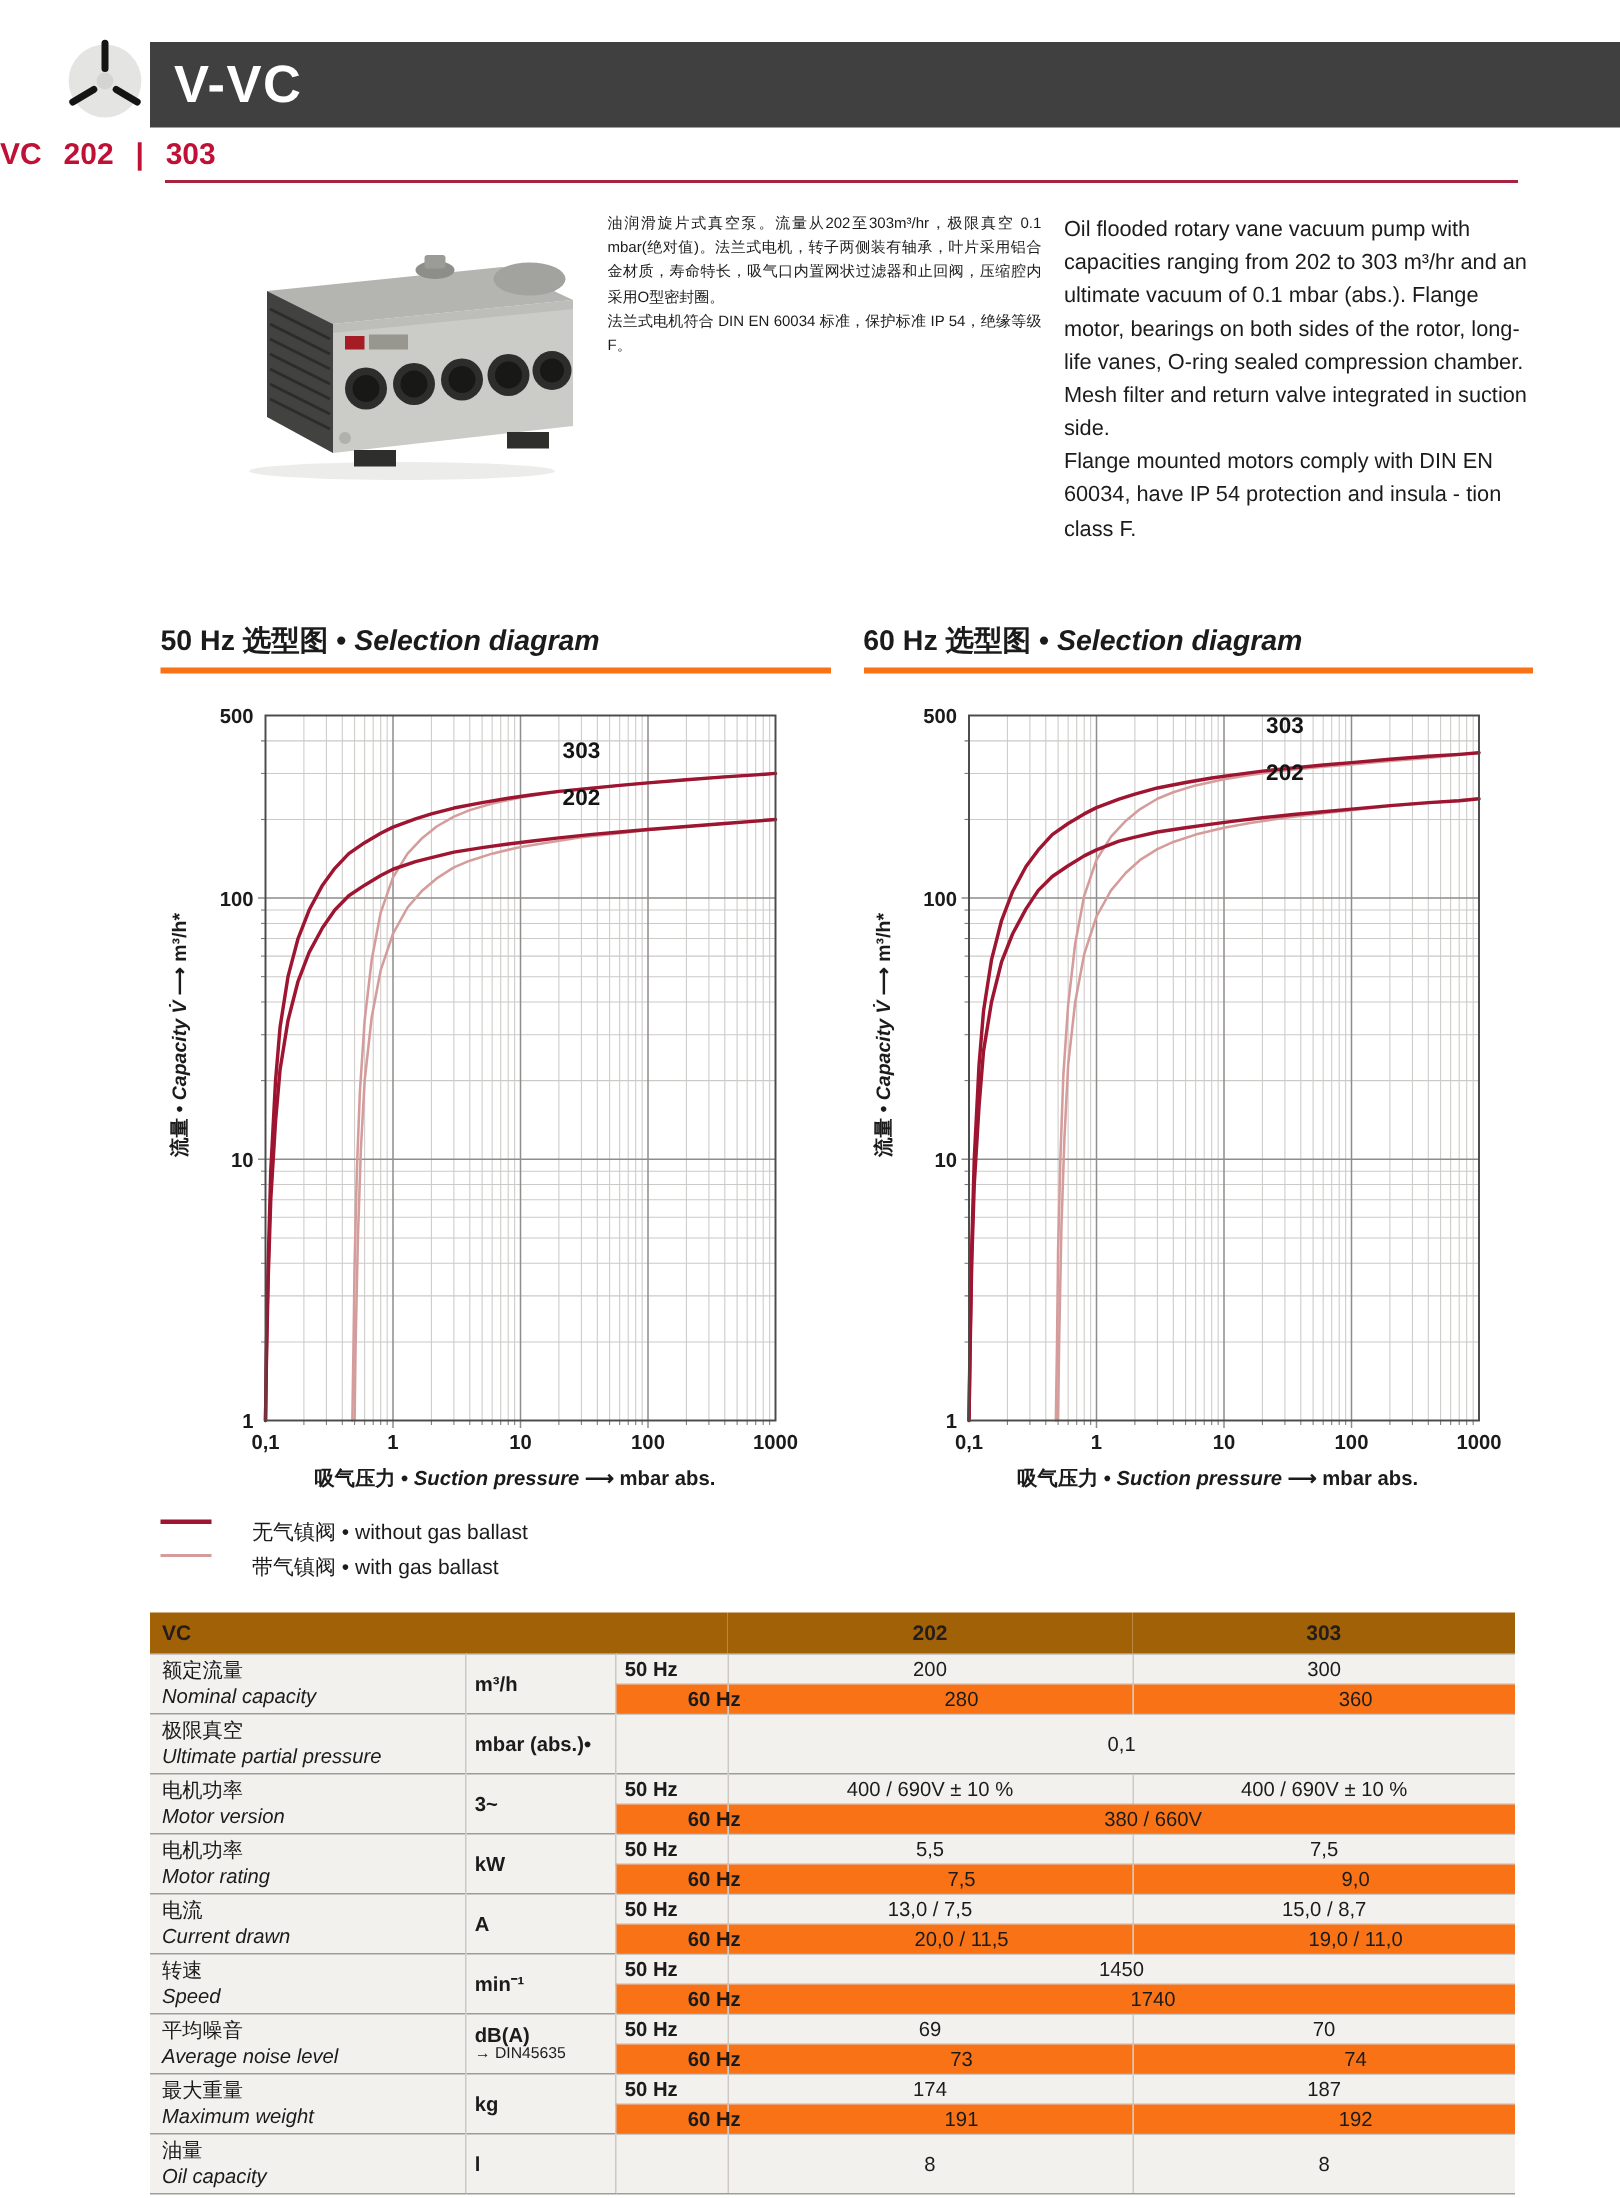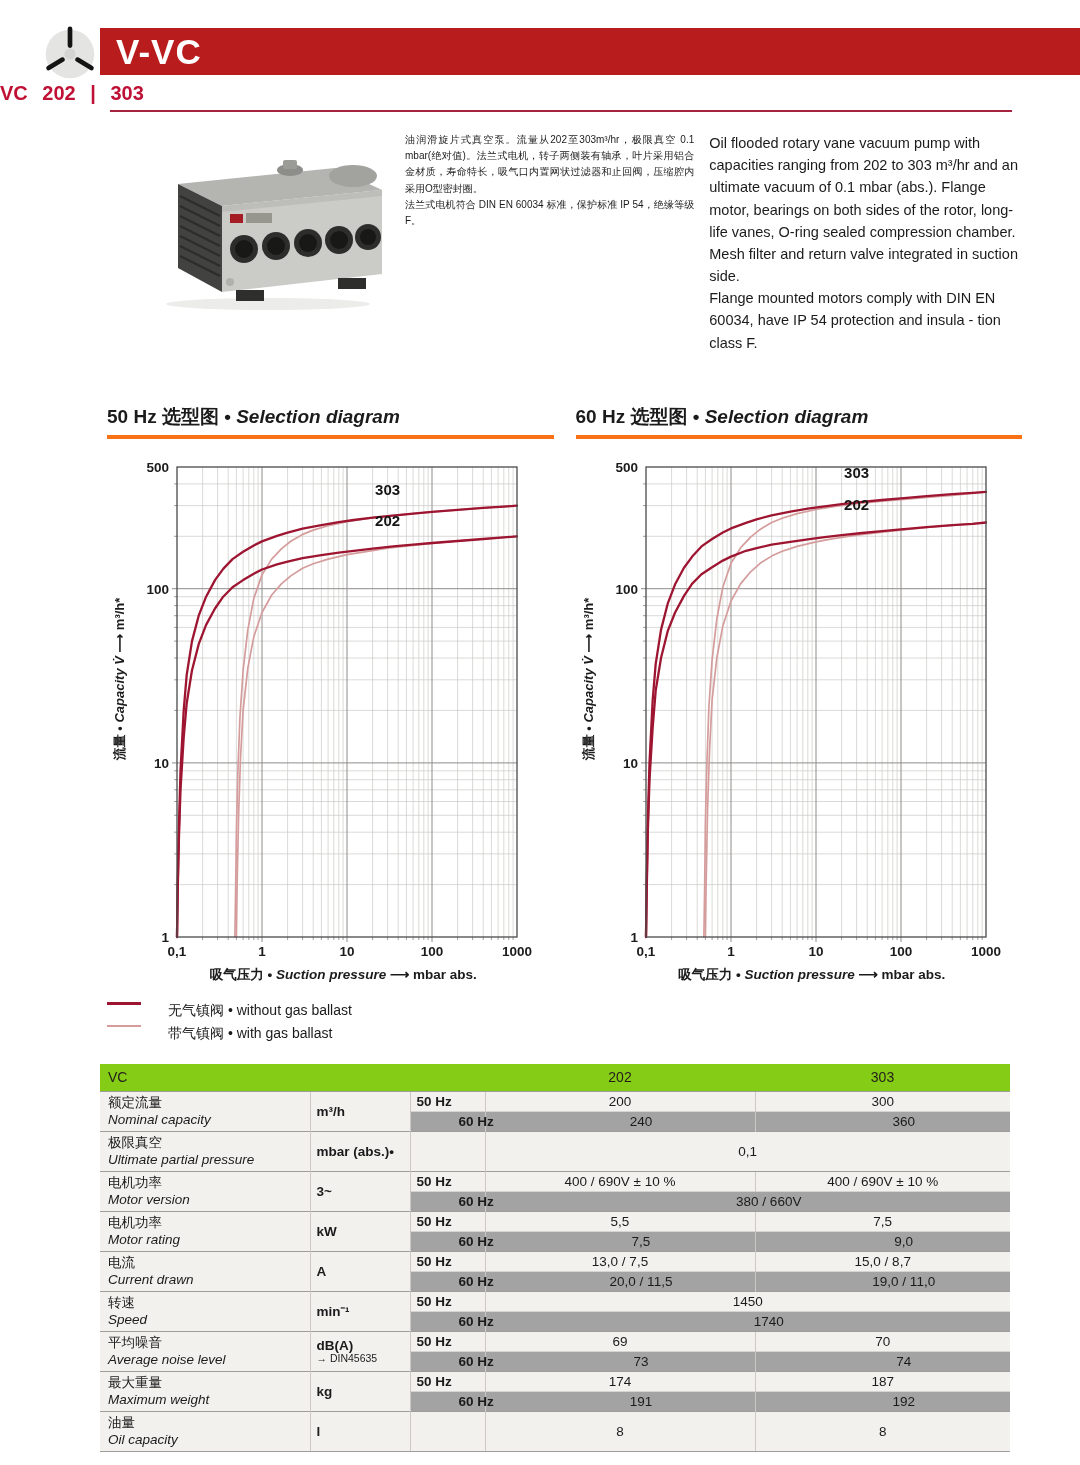--- a/index.html
+++ b/index.html
@@ -4,21 +4,21 @@
 <style>
   html,body{margin:0;padding:0;}
   body{
     width:1080px;height:1465px;background:#ffffff;overflow:hidden;position:relative;
     font-family:"Liberation Sans",sans-serif;color:#1b1b1b;
     -webkit-font-smoothing:antialiased;
   }
   
   .hdr{position:relative;padding-top:28px;}
   .logo{position:absolute;left:42px;top:26px;width:56px;height:56px;}
-  .banner{margin-left:100px;height:47px;background:#b91c1c;display:flex;align-items:center;}
+  .banner{margin-left:100px;height:57px;background:#404040;display:flex;align-items:center;}
   .banner-title{color:#fff;font-size:35px;font-weight:bold;padding-left:16px;letter-spacing:1px;}
   .sub{margin-top:7px;color:#bf1135;font-size:20px;font-weight:bold;word-spacing:9px;}
   .subrule{margin-left:110px;width:902px;border-top:2px solid #a8233f;margin-top:5px;height:0;}
   
   .intro{display:flex;margin:20px 58px 0 140px;gap:15px;}
   .photo-box{width:250px;flex:0 0 auto;}
   .intro-zh{width:296px;font-size:10px;line-height:1.62;text-align:justify;}
   .intro-en{width:320px;font-size:14.5px;line-height:1.53;}
   .intro p{margin:0;}
   
@@ -37,26 +37,26 @@
   .leg-item{display:flex;align-items:flex-start;height:23px;}
   .swatch{width:34px;margin-right:27px;flex:0 0 auto;}
   .swatch-thick{height:3px;}
   .swatch-thin{height:2px;}
   .leg-text{font-size:14px;}
   
   .spec-wrap{margin:16px 70px 0 100px;}
   table.spec{border-collapse:collapse;width:910px;table-layout:fixed;font-size:13.5px;}
   .spec col.c-lbl{width:210px}.spec col.c-unit{width:100px}.spec col.c-frq{width:75px}
   .spec col.c-202{width:270px}.spec col.c-303{width:255px}
-  .spec thead th{background:#84cc16;height:25px;font-weight:normal;font-size:14px;color:#241d1c;}
+  .spec thead th{background:#a16207;height:25px;font-weight:bold;font-size:14px;color:#241d1c;}
   .spec th.h-vc{text-align:left;padding-left:8px;}
   .spec th.h-col{text-align:center;}
   .spec tbody td{height:19px;padding:0 6px;vertical-align:middle;}
   .spec tr.r50 td{background:#f2f1ee;}
-  .spec tr.r60 td{background:#a3a3a3;padding-left:48px;}
+  .spec tr.r60 td{background:#f97316;padding-left:48px;}
   .spec tr.tall td{height:39px;background:#f2f1ee;}
   .spec tr.g-start td{border-top:1px solid #9f9d9a;}
   .spec tr:not(.g-start) td{border-top:1px solid #d7d5d2;}
   .spec tbody tr:last-child td{border-bottom:1px solid #9f9d9a;}
   .spec td.unit,.spec td.freq,.spec td.val{border-left:1px solid #ccc9c5;}
   .spec td.lbl{padding-left:8px;}
   .spec td.lbl .l-zh{line-height:17px;}
   .spec td.lbl .l-en{line-height:17px;font-style:italic;}
   .spec td.unit{font-weight:bold;}
   .spec td.unit .note{font-size:10.5px;font-weight:normal;line-height:11px;}
@@ -490,21 +490,21 @@
           </td>
           <td rowspan="2" class="unit">
             <div>m³/h</div>
           </td>
           <td class="freq">50 Hz</td>
           <td class="val">200</td>
           <td class="val">300</td>
         </tr>
         <tr class="r60">
           <td class="freq">60 Hz</td>
-          <td class="val">240</td>
+          <td class="val">280</td>
           <td class="val">360</td>
         </tr>
         <tr class="g-start r50 tall">
           <td rowspan="1" class="lbl">
             <div class="l-zh">极限真空</div>
             <div class="l-en">Ultimate partial pressure</div>
           </td>
           <td rowspan="1" class="unit">
             <div>mbar (abs.)•</div>
           </td>

